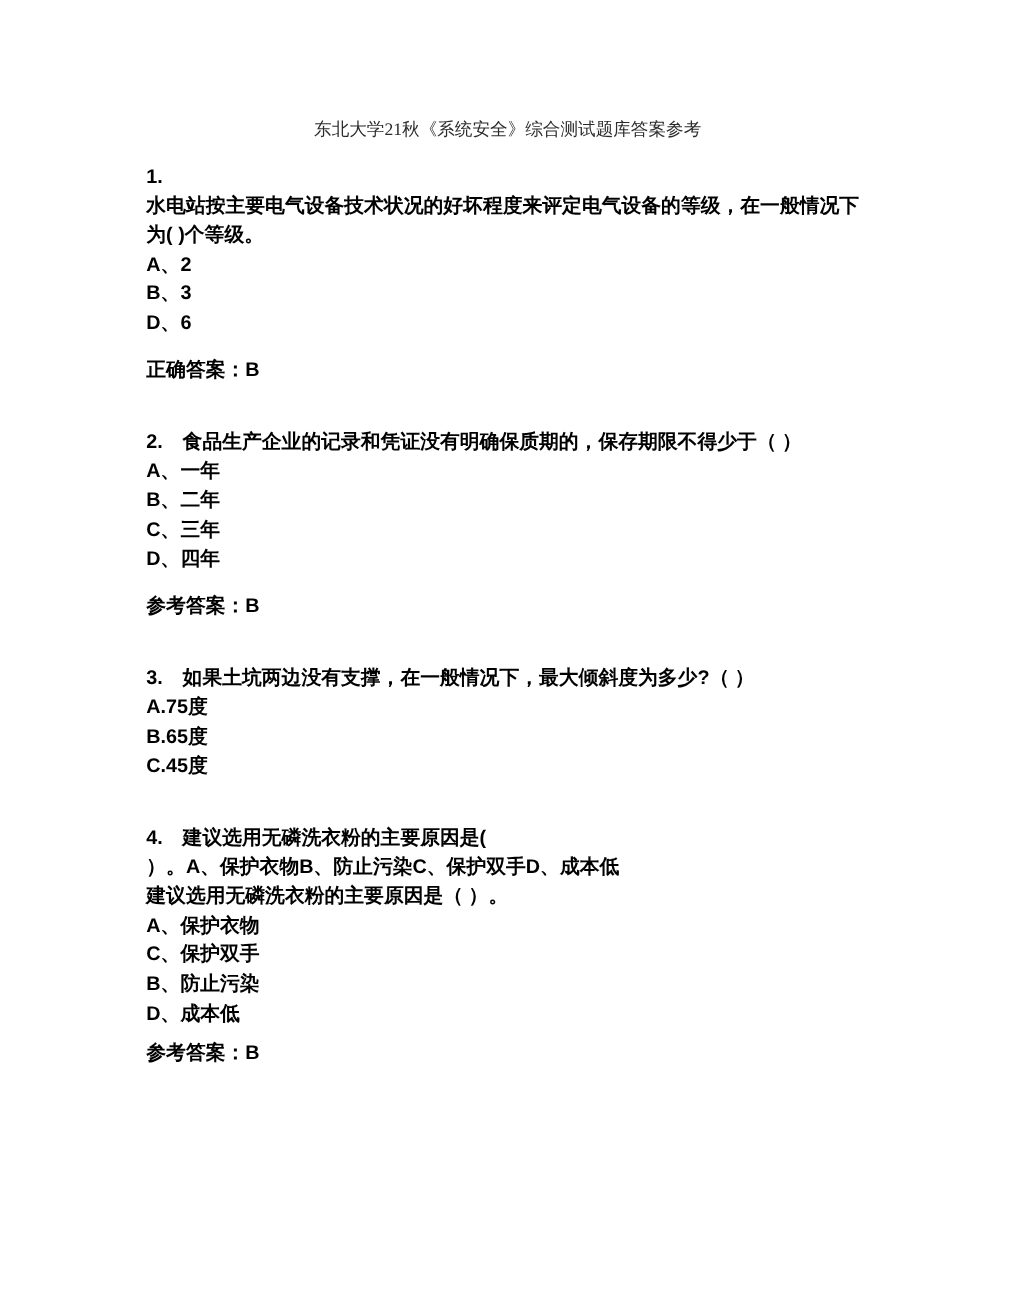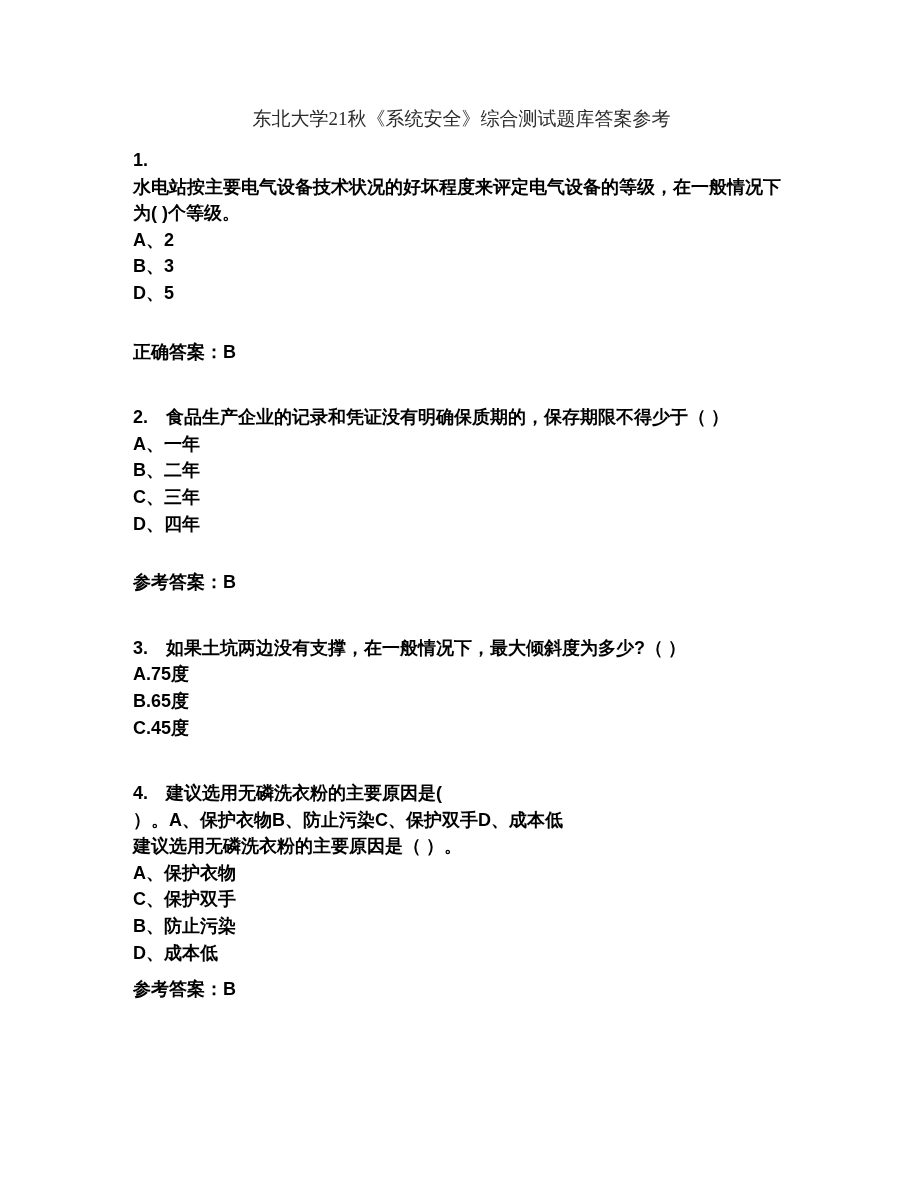--- a/index.html
+++ b/index.html
@@ -14,21 +14,21 @@
   }
   .page {
     box-sizing: border-box;
     width: 920px;
     height: 1191px;
     padding: 105px 130px 0 133px;
     background: #ffffff;
   }
   .doc-title {
     font-family: "Liberation Serif", "DejaVu Serif", serif;
-    font-size: 19px;
+    font-size: 16px;
     line-height: 27px;
     font-weight: 400;
     color: #2b2b2b;
     text-align: center;
     margin-bottom: 15px;
     white-space: pre;
   }
   .line {
     font-family: "Liberation Sans", "DejaVu Sans", sans-serif;
     font-weight: 700;
@@ -37,40 +37,40 @@
     color: #000000;
     white-space: pre;
   }
   .question {
     margin-top: 39px;
   }
   .question:first-of-type {
     margin-top: 0;
   }
   .answer-line {
-    margin-top: 32px;
+    margin-top: 16px;
   }
   .question:last-of-type .answer-line {
     margin-top: 10px;
   }
 </style>
 </head>
 <body>
 
 <div class="page">
 
   <div class="doc-title">东北大学21秋《系统安全》综合测试题库答案参考</div>
 
   <section class="question">
     <div class="line">1.</div>
     <div class="line">水电站按主要电气设备技术状况的好坏程度来评定电气设备的等级，在一般情况下</div>
     <div class="line">为( )个等级。</div>
     <div class="line">A、2</div>
     <div class="line">B、3</div>
-    <div class="line">D、5</div>
+    <div class="line">D、6</div>
     <div class="line answer-line">正确答案：B</div>
   </section>
 
   <section class="question">
     <div class="line">2.　食品生产企业的记录和凭证没有明确保质期的，保存期限不得少于（ ）</div>
     <div class="line">A、一年</div>
     <div class="line">B、二年</div>
     <div class="line">C、三年</div>
     <div class="line">D、四年</div>
     <div class="line answer-line">参考答案：B</div>

